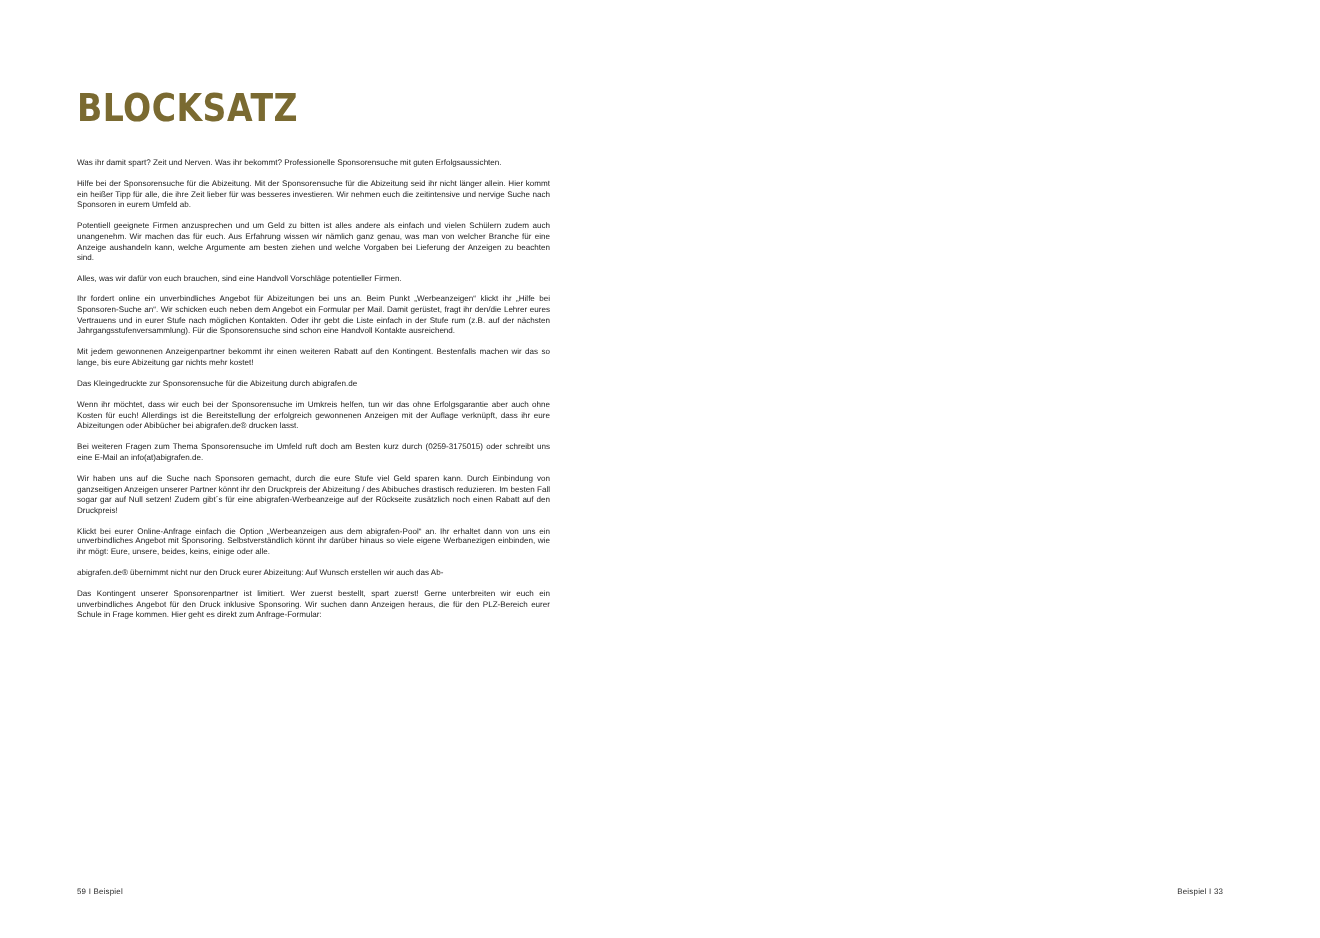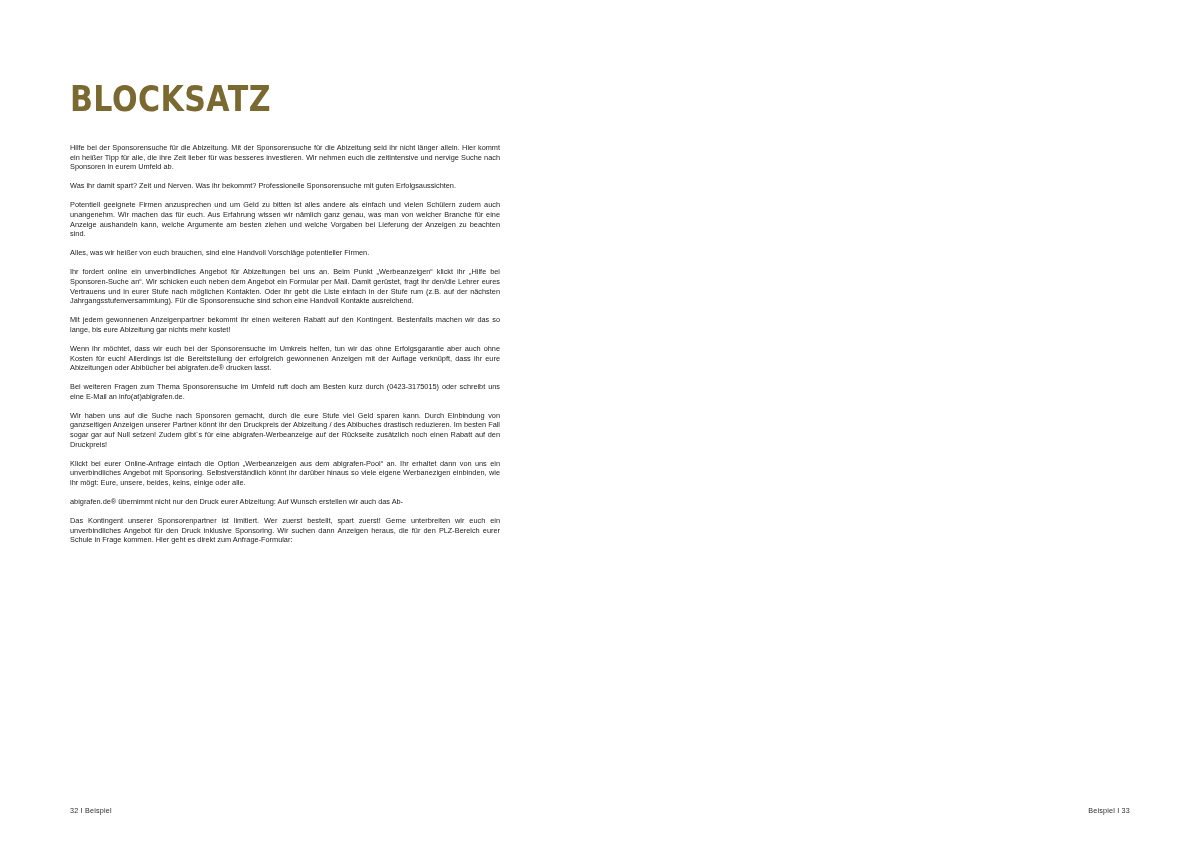--- a/index.html
+++ b/index.html
@@ -72,21 +72,21 @@
   
   .folio {
     position: absolute;
     top: 806px;
     font-size: 7.2px;
     color: #2a2a2a;
     letter-spacing: 0.2px;
     white-space: nowrap;
   }
   .folio-left  { left: 70px; text-align: left; }
-  .folio-right { right: 70px; text-align: left; }
+  .folio-right { right: 88px; text-align: left; }
 
   
   .gutter {
     position: absolute;
     left: 600px;
     top: 0;
     width: 1px;
     height: 853px;
     background: transparent;
   }
@@ -94,35 +94,36 @@
 </head>
 <body>
 
 <div class="spread">
 
   <div class="page page-left">
 
     <div class="page-title">BLOCKSATZ</div>
 
     <div class="body-col col-wide" id="left-body">
+        <p>Was ihr damit spart? Zeit und Nerven. Was ihr bekommt? Professionelle Sponsorensuche mit guten Erfolgsaussichten.</p>
         <p>Hilfe bei der Sponsorensuche für die Abizeitung. Mit der Sponsorensuche für die Abizeitung seid ihr nicht länger allein. Hier kommt ein heißer Tipp für alle, die ihre Zeit lieber für was besseres investieren. Wir nehmen euch die zeitintensive und nervige Suche nach Sponsoren in eurem Umfeld ab.</p>
-        <p>Was ihr damit spart? Zeit und Nerven. Was ihr bekommt? Professionelle Sponsorensuche mit guten Erfolgsaussichten.</p>
         <p>Potentiell geeignete Firmen anzusprechen und um Geld zu bitten ist alles andere als einfach und vielen Schülern zudem auch unangenehm. Wir machen das für euch. Aus Erfahrung wissen wir nämlich ganz genau, was man von welcher Branche für eine Anzeige aushandeln kann, welche Argumente am besten ziehen und welche Vorgaben bei Lieferung der Anzeigen zu beachten sind.</p>
-        <p>Alles, was wir heißer von euch brauchen, sind eine Handvoll Vorschläge potentieller Firmen.</p>
+        <p>Alles, was wir dafür von euch brauchen, sind eine Handvoll Vorschläge potentieller Firmen.</p>
         <p>Ihr fordert online ein unverbindliches Angebot für Abizeitungen bei uns an. Beim Punkt „Werbeanzeigen“ klickt ihr „Hilfe bei Sponsoren-Suche an“. Wir schicken euch neben dem Angebot ein Formular per Mail. Damit gerüstet, fragt ihr den/die Lehrer eures Vertrauens und in eurer Stufe nach möglichen Kontakten. Oder ihr gebt die Liste einfach in der Stufe rum (z.B. auf der nächsten Jahrgangsstufenversammlung). Für die Sponsorensuche sind schon eine Handvoll Kontakte ausreichend.</p>
         <p>Mit jedem gewonnenen Anzeigenpartner bekommt ihr einen weiteren Rabatt auf den Kontingent. Bestenfalls machen wir das so lange, bis eure Abizeitung gar nichts mehr kostet!</p>
+        <p>Das Kleingedruckte zur Sponsorensuche für die Abizeitung durch abigrafen.de</p>
         <p>Wenn ihr möchtet, dass wir euch bei der Sponsorensuche im Umkreis helfen, tun wir das ohne Erfolgsgarantie aber auch ohne Kosten für euch! Allerdings ist die Bereitstellung der erfolgreich gewonnenen Anzeigen mit der Auflage verknüpft, dass ihr eure Abizeitungen oder Abibücher bei abigrafen.de® drucken lasst.</p>
-        <p>Bei weiteren Fragen zum Thema Sponsorensuche im Umfeld ruft doch am Besten kurz durch (0423-3175015) oder schreibt uns eine E-Mail an info(at)abigrafen.de.</p>
+        <p>Bei weiteren Fragen zum Thema Sponsorensuche im Umfeld ruft doch am Besten kurz durch (0259-3175015) oder schreibt uns eine E-Mail an info(at)abigrafen.de.</p>
         <p>Wir haben uns auf die Suche nach Sponsoren gemacht, durch die eure Stufe viel Geld sparen kann. Durch Einbindung von ganzseitigen Anzeigen unserer Partner könnt ihr den Druckpreis der Abizeitung / des Abibuches drastisch reduzieren. Im besten Fall sogar gar auf Null setzen! Zudem gibt´s für eine abigrafen-Werbeanzeige auf der Rückseite zusätzlich noch einen Rabatt auf den Druckpreis!</p>
         <p>Klickt bei eurer Online-Anfrage einfach die Option „Werbeanzeigen aus dem abigrafen-Pool“ an. Ihr erhaltet dann von uns ein unverbindliches Angebot mit Sponsoring. Selbstverständlich könnt ihr darüber hinaus so viele eigene Werbanezigen einbinden, wie ihr mögt: Eure, unsere, beides, keins, einige oder alle.</p>
         <p>abigrafen.de® übernimmt nicht nur den Druck eurer Abizeitung: Auf Wunsch erstellen wir auch das Ab-</p>
         <p>Das Kontingent unserer Sponsorenpartner ist limitiert. Wer zuerst bestellt, spart zuerst! Gerne unterbreiten wir euch ein unverbindliches Angebot für den Druck inklusive Sponsoring. Wir suchen dann Anzeigen heraus, die für den PLZ-Bereich eurer Schule in Frage kommen. Hier geht es direkt zum Anfrage-Formular:</p>
       </div>
 
-    <div class="folio folio-left">32 I Beispiel</div>
+    <div class="folio folio-left">59 I Beispiel</div>
   </div>
 
   <div class="gutter"></div>
 
   <div class="page page-right">
 
     <div class="folio folio-right">Beispiel I 33</div>
   </div>
 
 </div>

